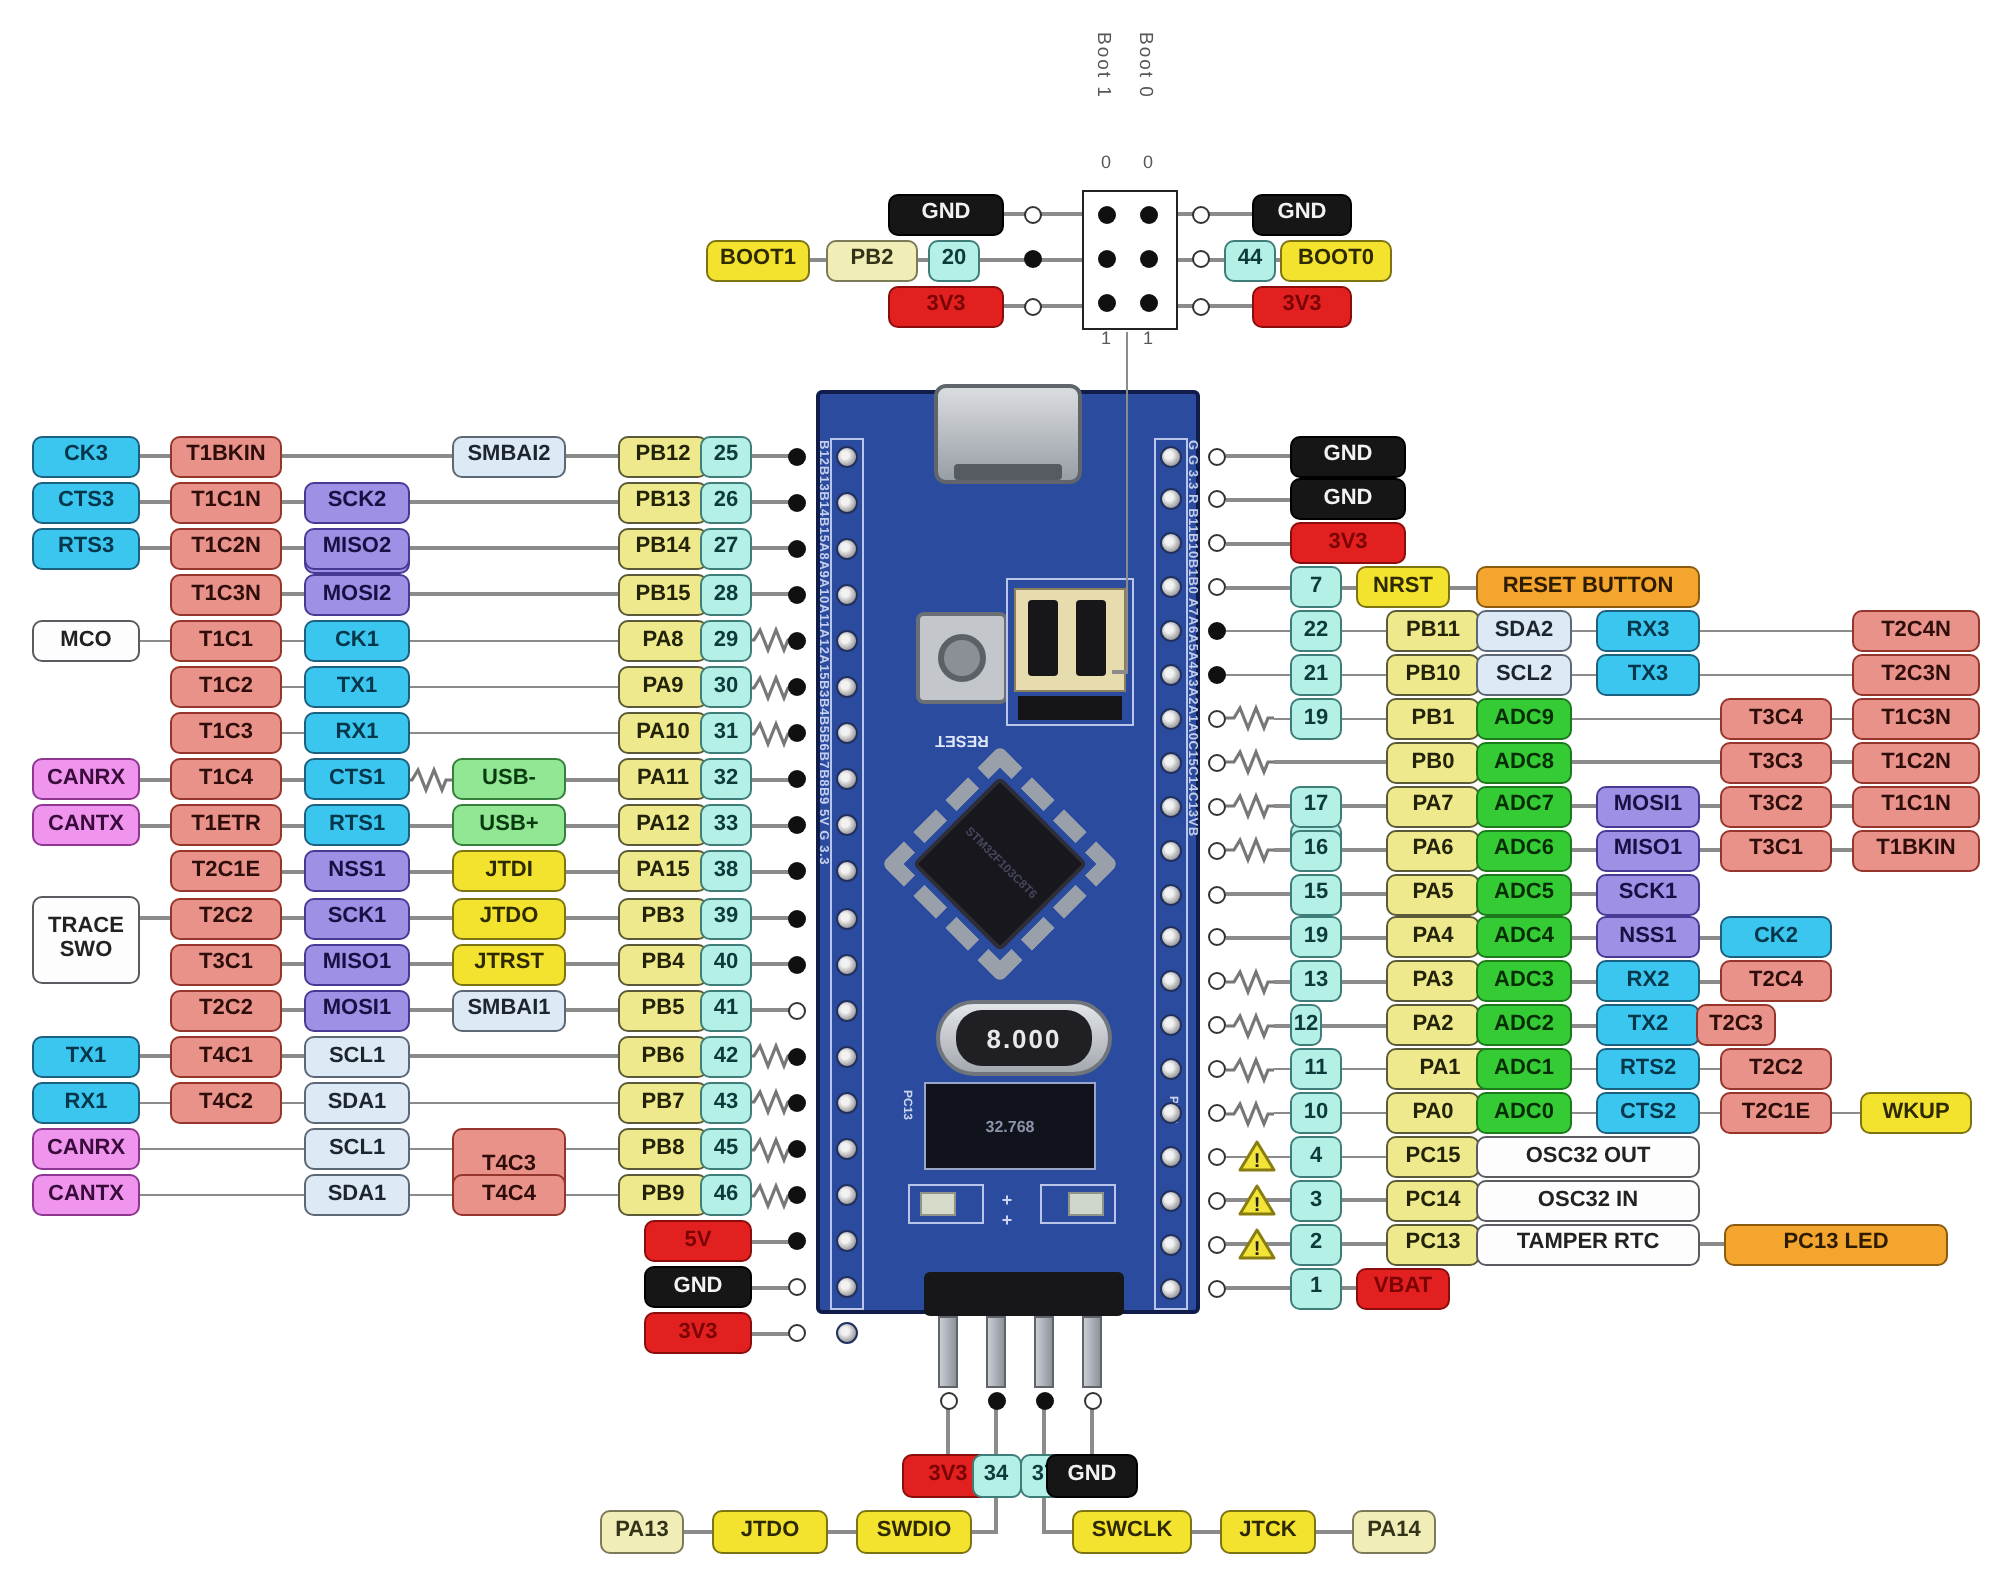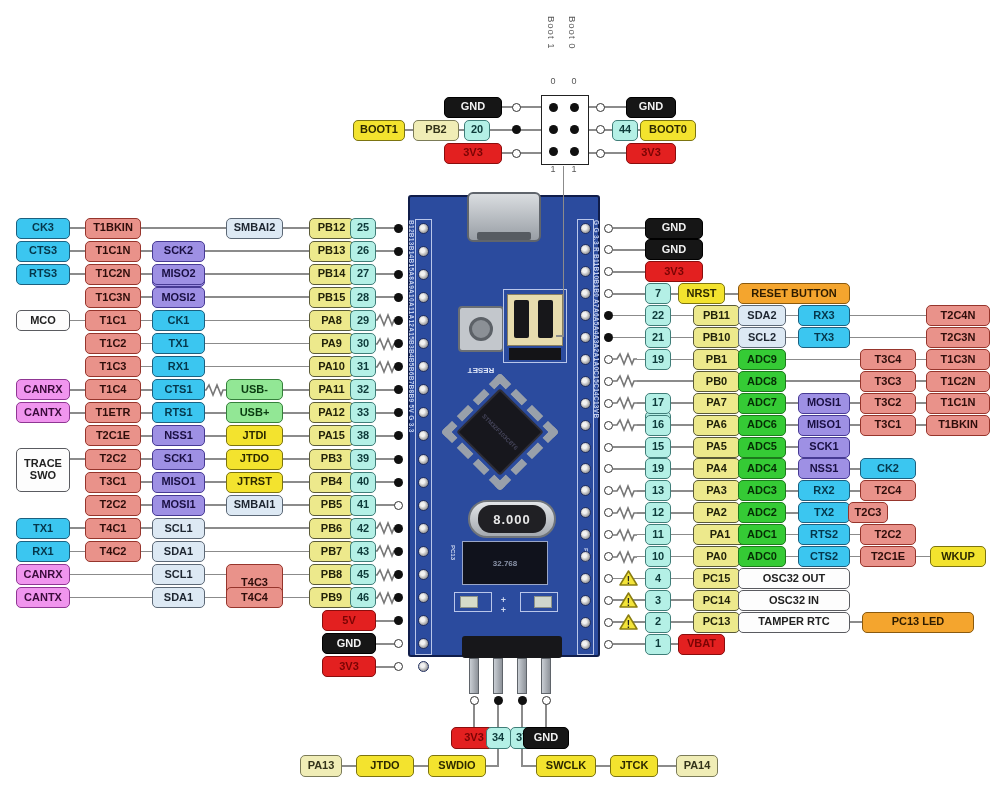--- a/index.html
+++ b/index.html
@@ -376,21 +376,21 @@
     <div class="box c-num" style="left: 645px; top: 480.3px; width: 26px; height: 21px;">13</div>
     <div class="box c-pin" style="left: 678px; top: 480.3px; width: 47px; height: 21px;">PA3</div>
     <div class="box c-adc" style="left: 738px; top: 480.3px; width: 48px; height: 21px;">ADC3</div>
     <div class="box c-uart" style="left: 798px; top: 480.3px; width: 52px; height: 21px;">RX2</div>
     <div class="box c-tim" style="left: 860px; top: 480.3px; width: 56px; height: 21px;">T2C4</div>
     <div class="squig" style="left: 613px; top: 483.8px;"><svg width="24" height="14" viewBox="0 0 24 14">
         <polyline points="0,7 4,7 7,2 11,12 15,2 19,12 21,7 24,7" fill="none" stroke="#777" stroke-width="1.6"></polyline>
       </svg></div>
     <div class="open" style="left: 603.5px; top: 486.3px;"></div>
     <div class="wire" style="left: 637px; top: 511.8px; width: 251px;"></div>
-    <div class="box c-num" style="left: 645px; top: 502.2px; width: 26px; height: 21px;">12</div>
+    <div class="box c-num" style="left: 645px; top: 502.2px; width: 16px; height: 21px;">12</div>
     <div class="box c-pin" style="left: 678px; top: 502.2px; width: 47px; height: 21px;">PA2</div>
     <div class="box c-adc" style="left: 738px; top: 502.2px; width: 48px; height: 21px;">ADC2</div>
     <div class="box c-uart" style="left: 798px; top: 502.2px; width: 52px; height: 21px;">TX2</div>
     <div class="box c-tim" style="left: 848px; top: 502.2px; width: 40px; height: 21px;">T2C3</div>
     <div class="squig" style="left: 613px; top: 505.7px;"><svg width="24" height="14" viewBox="0 0 24 14">
         <polyline points="0,7 4,7 7,2 11,12 15,2 19,12 21,7 24,7" fill="none" stroke="#777" stroke-width="1.6"></polyline>
       </svg></div>
     <div class="open" style="left: 603.5px; top: 508.2px;"></div>
     <div class="wire" style="left: 637px; top: 533.7px; width: 251px;"></div>
     <div class="box c-num" style="left: 645px; top: 524.1px; width: 26px; height: 21px;">11</div>

